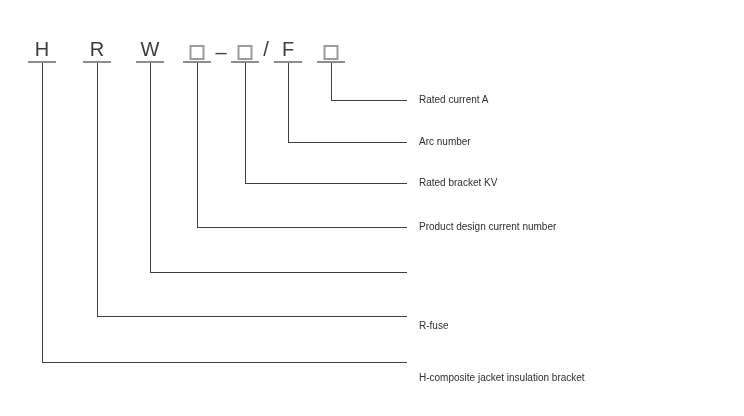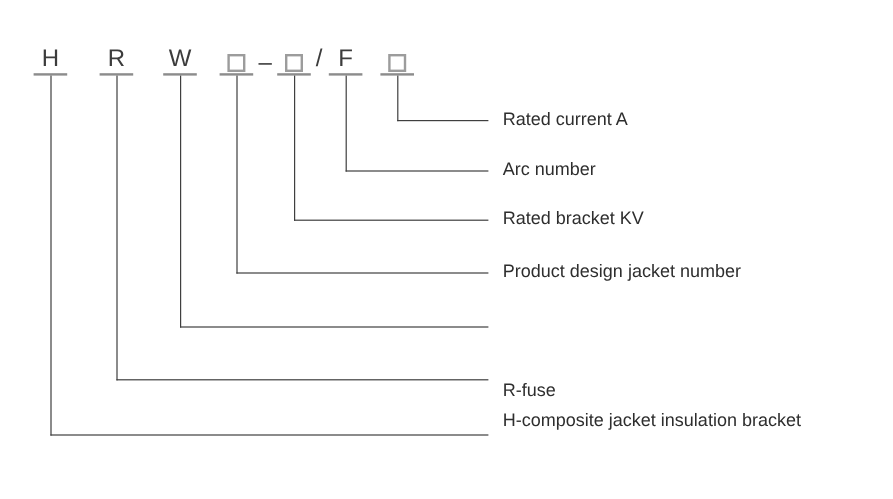--- a/index.html
+++ b/index.html
@@ -31,21 +31,21 @@
     transform:translateX(-50%);
     width:28px; height:2px;
     background:#8c8c8c;
   }
   
   .vline { position:absolute; top:63px; width:1px; background:#3f3f3f; }
   .hline { position:absolute; height:1px; background:#3f3f3f; }
   
   .lbl {
     position:absolute; left:419px;
-    font-size:15px; line-height:20px;
+    font-size:10px; line-height:20px;
     color:#2e2e2e; white-space:nowrap;
   }
 </style>
 </head>
 <body>
 
 <div class="stage">
 
   <span class="ch" style="left:42px">H</span>
   <span class="ch" style="left:97px">R</span>
@@ -82,17 +82,17 @@
 
   <span class="vline" style="left:97px; height:254px"></span>
   <span class="hline" style="left:97px; top:316px; width:310px"></span>
 
   <span class="vline" style="left:42px; height:300px"></span>
   <span class="hline" style="left:42px; top:362px; width:365px"></span>
 
   <span class="lbl" style="top:90px">Rated current A</span>
   <span class="lbl" style="top:132px">Arc number</span>
   <span class="lbl" style="top:173px">Rated bracket KV</span>
-  <span class="lbl" style="top:217px">Product design jacket number</span>
+  <span class="lbl" style="top:217px">Product design current number</span>
   <span class="lbl" style="top:316px">R-fuse</span>
-  <span class="lbl" style="top:341px">H-composite jacket insulation bracket</span>
+  <span class="lbl" style="top:368px">H-composite jacket insulation bracket</span>
 
 </div>
 
 </body></html>

